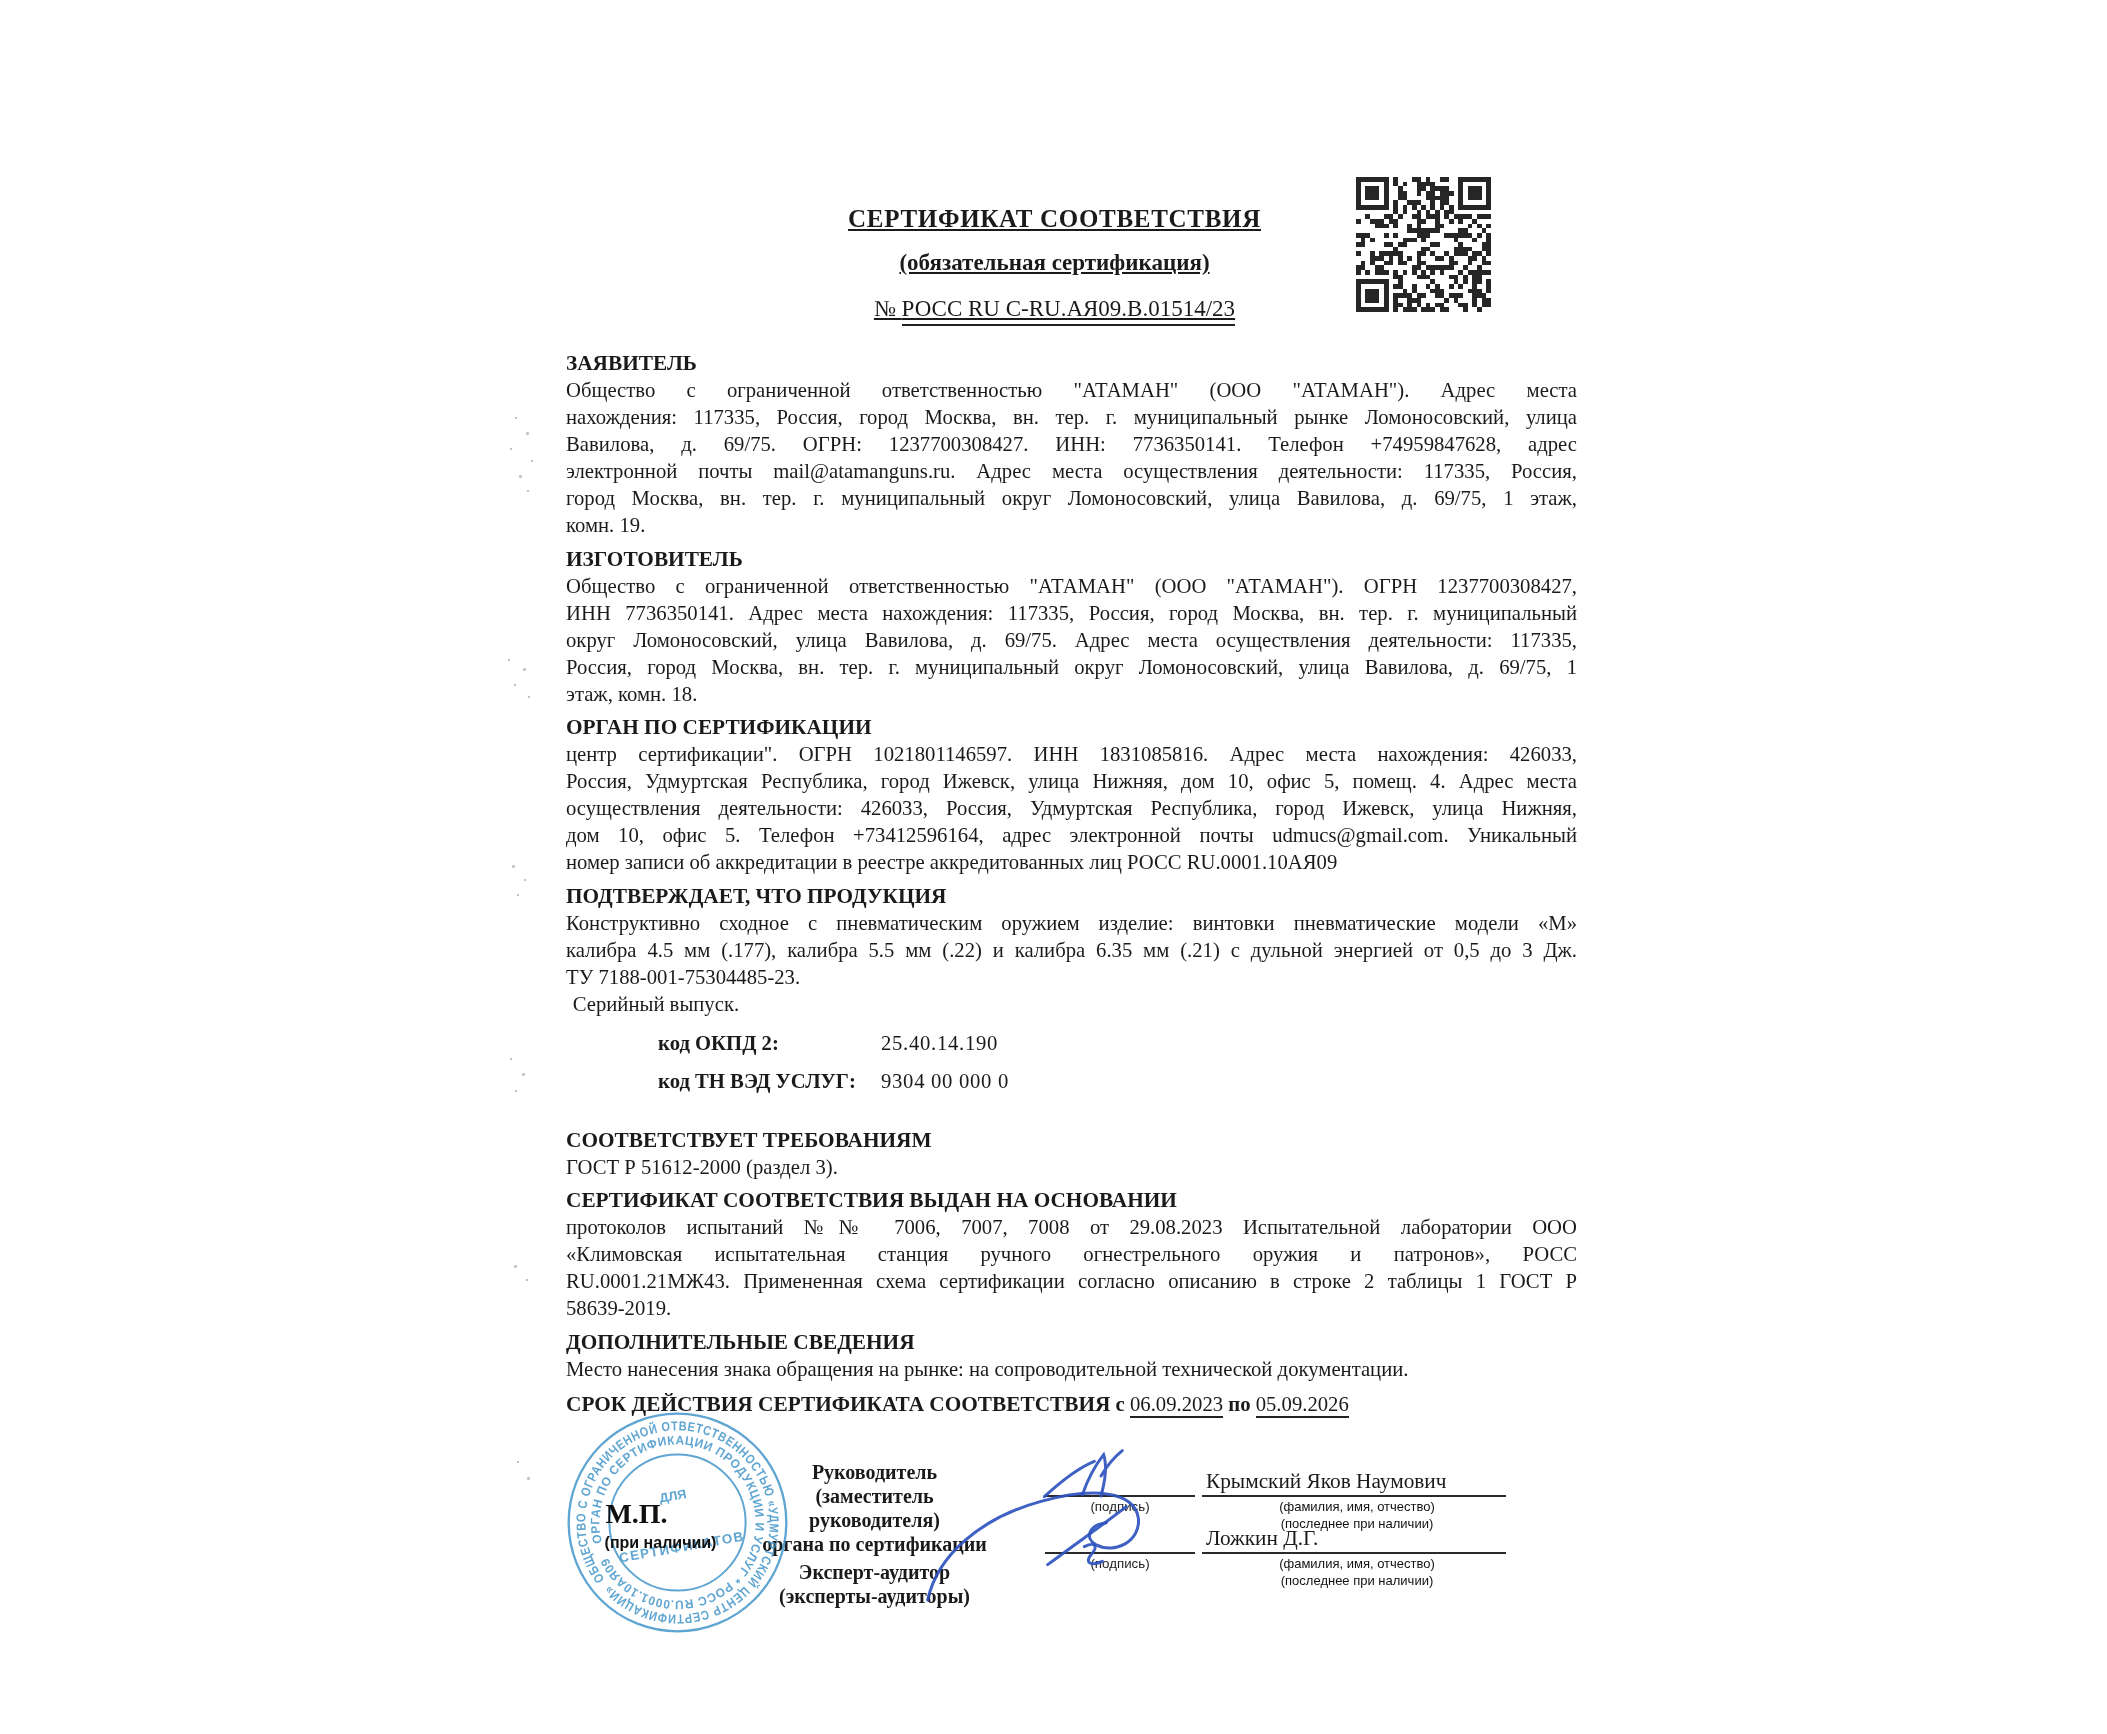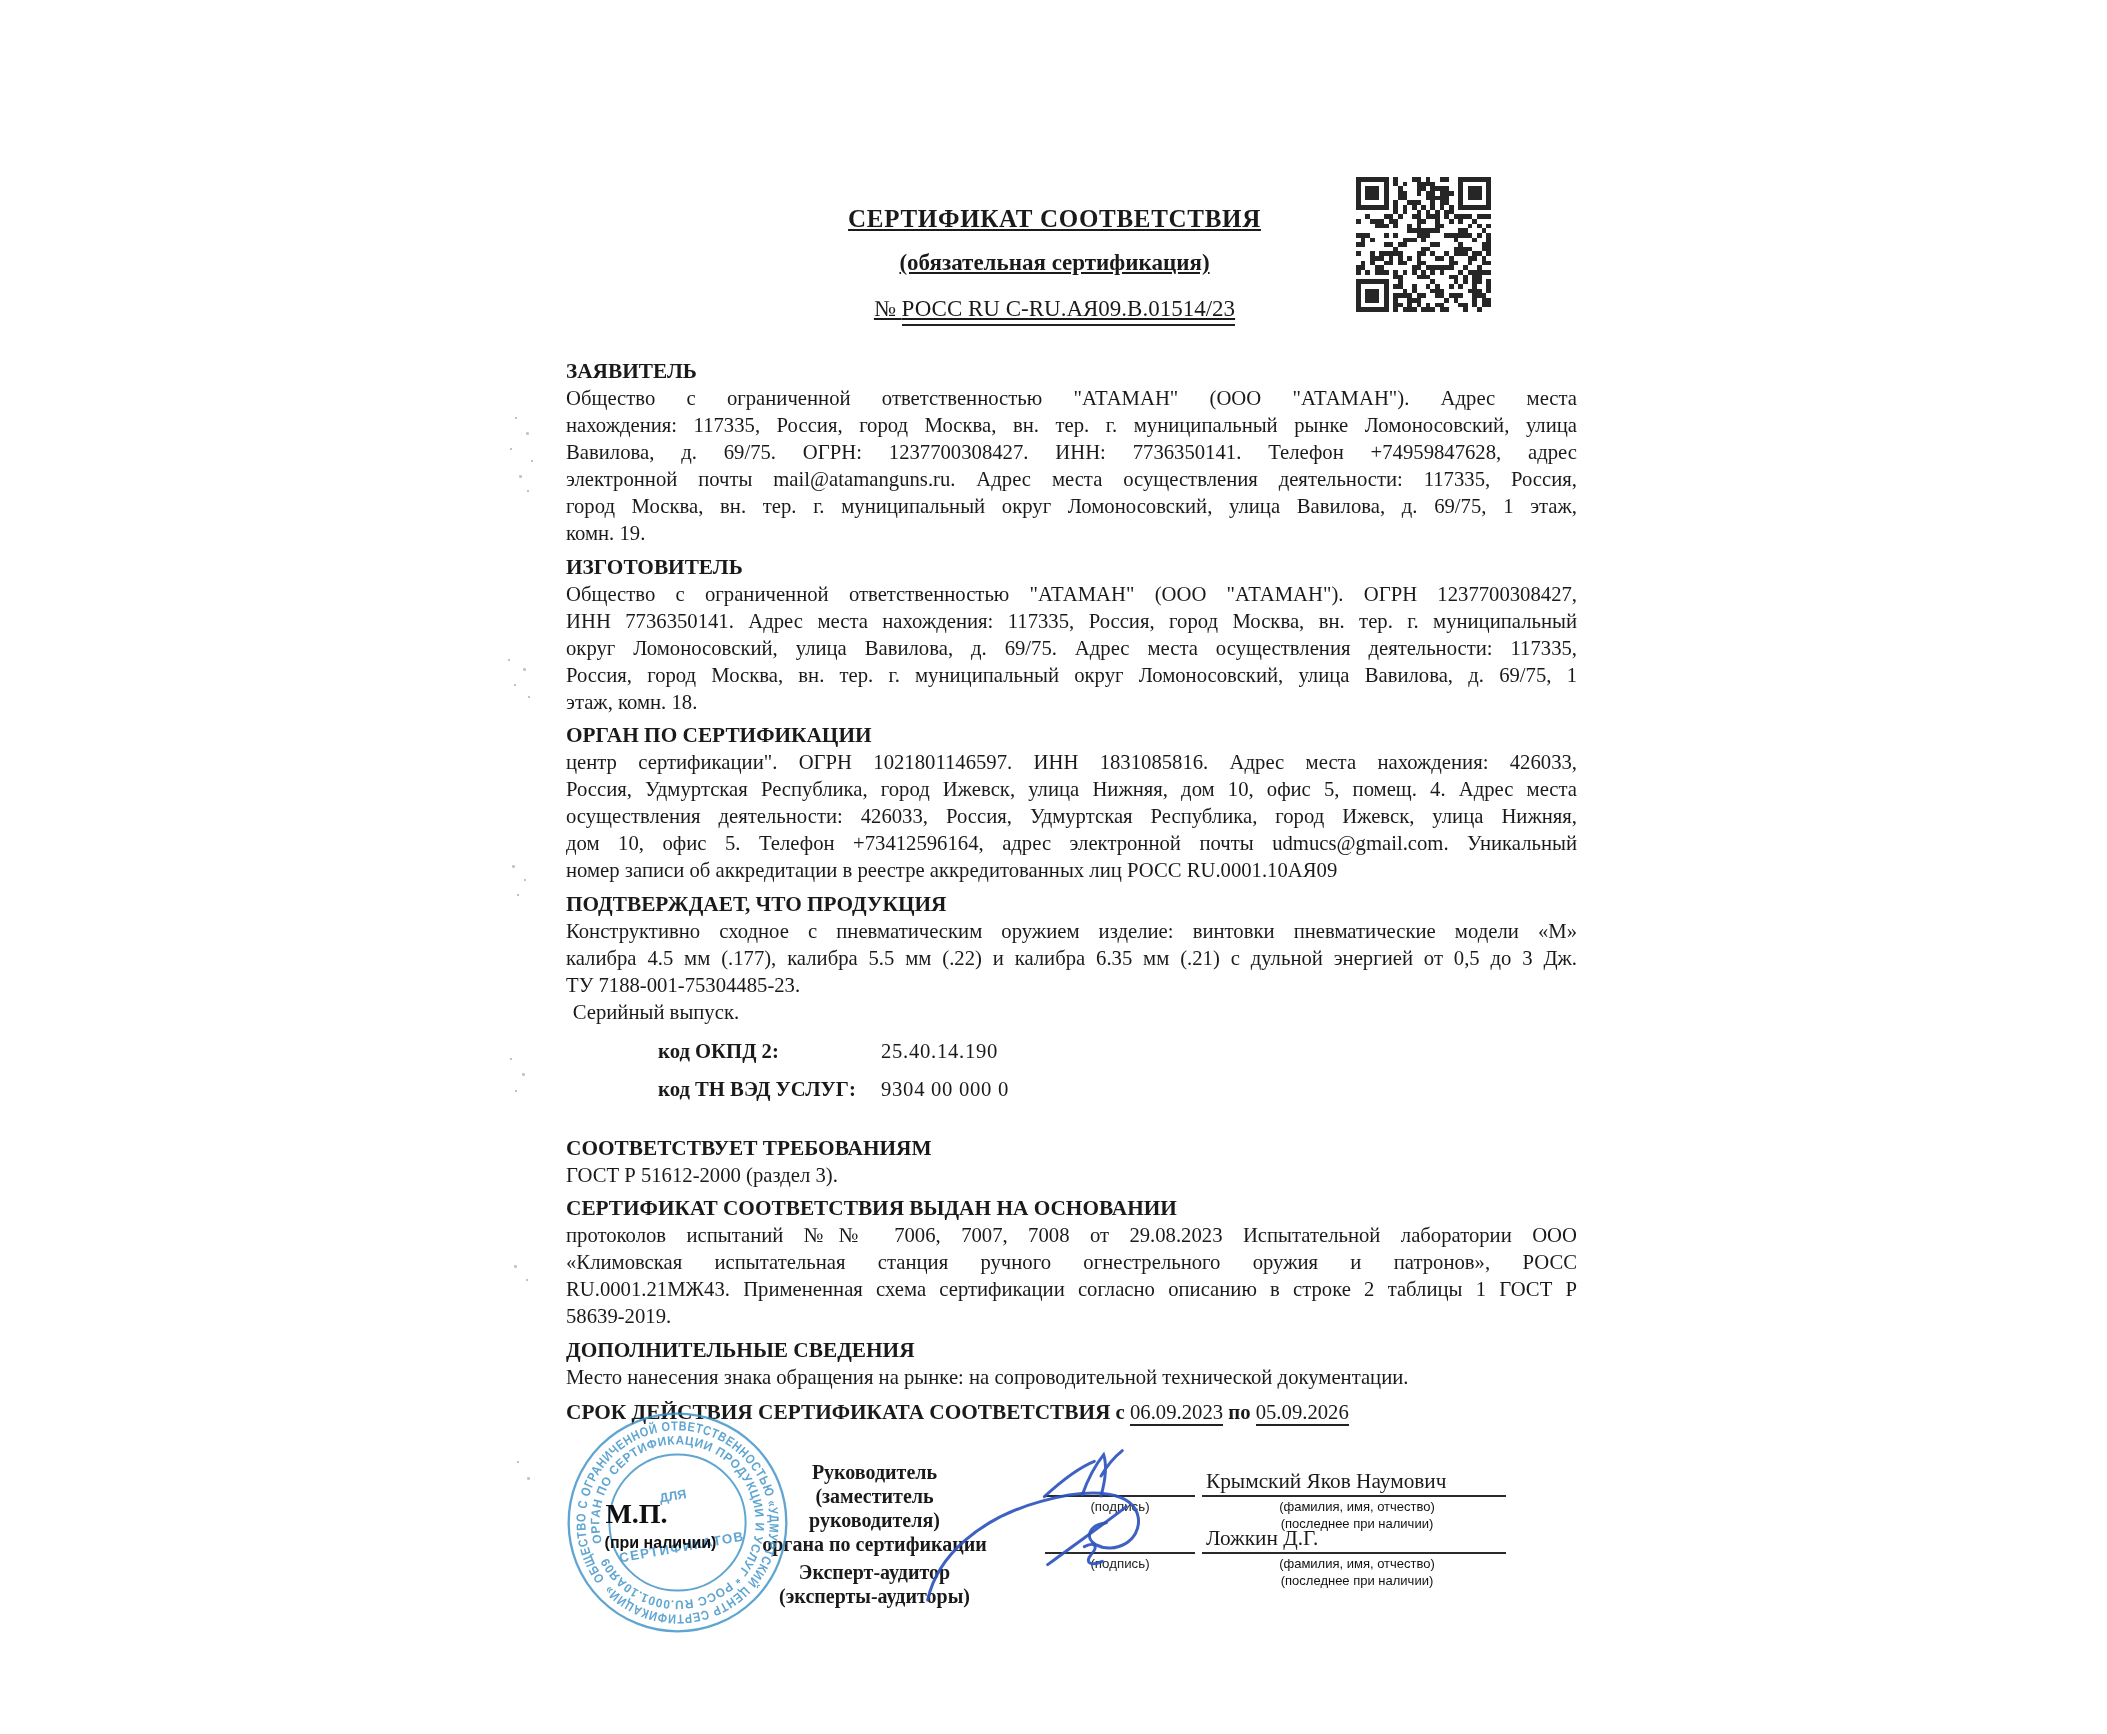--- a/index.html
+++ b/index.html
@@ -13,21 +13,21 @@
   .hdr-num{font-size:23px;margin-top:20px;}
   .hdr-num .num-underline{border-bottom:2px solid #222;padding-bottom:2.7px;}
 
   
   .qr-wrap{position:absolute;left:1356px;top:177px;width:135px;height:135px;}
   .qr-wrap svg{display:block;shape-rendering:crispEdges;fill:#262626;}
 
   
   .content{position:absolute;left:566px;top:350px;width:1011px;font-size:20.7px;line-height:27px;}
   .h{font-size:21.3px;font-weight:bold;line-height:27px;margin-top:6.7px;text-align:left;}
-  .h.first{margin-top:8px;}
+  .h.first{margin-top:0;}
   .para{margin:0;}
   .jline{text-align:justify;text-align-last:justify;}
   .lline{text-align:left;}
   .serial{padding-left:6.7px;}
 
   .code-row{display:flex;margin-top:10.7px;margin-left:92px;font-size:20.7px;}
   .code-row.first{margin-top:12px;}
   .code-label{font-weight:bold;width:223px;}
   .code-value{letter-spacing:0.7px;text-align:center;}
 

